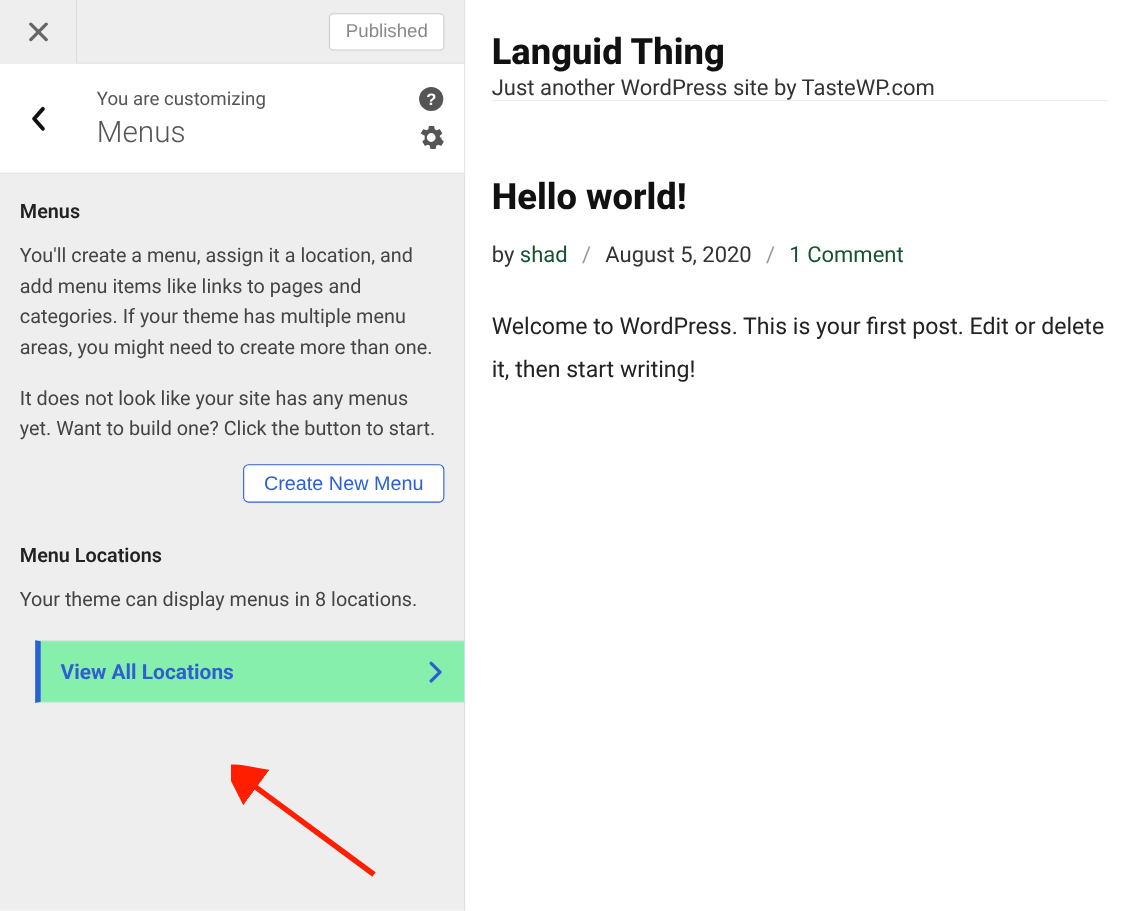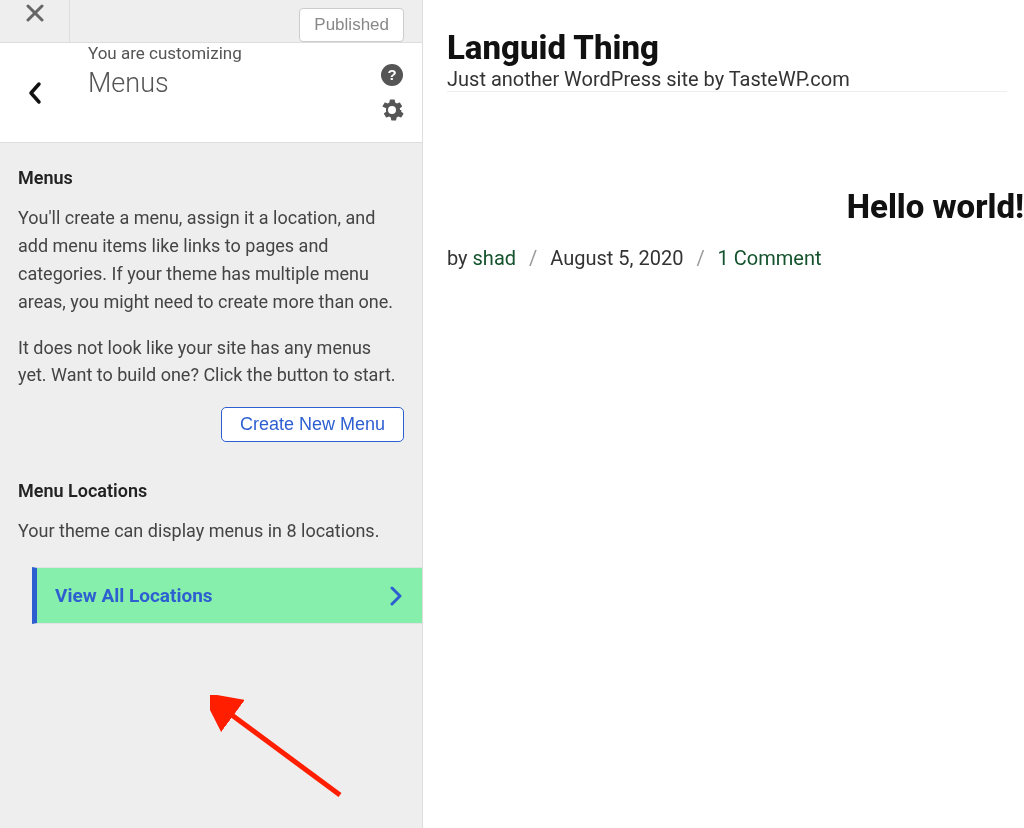--- a/index.html
+++ b/index.html
@@ -13,23 +13,23 @@
     }
     .sidebar {
       width: 423px;
       height: 100%;
       background: #eeeeee;
       border-right: 1px solid #ddd;
       display: flex;
       flex-direction: column;
     }
     .topbar {
-      height: 43px;
-      display: flex;
-      align-items: flex-end;
+      height: 58px;
+      display: flex;
+      align-items: center;
       border-bottom: 1px solid #ddd;
       background: #eeeeee;
     }
     .close-cell {
       width: 70px;
       height: 58px;
       display: flex;
       align-items: center;
       justify-content: center;
       border-right: 1px solid #ddd;
@@ -61,20 +61,21 @@
       width: 70px;
       display: flex;
       align-items: center;
       justify-content: center;
       cursor: pointer;
     }
     .header-main {
       flex: 1;
       display: flex;
       flex-direction: column;
+      justify-content: center;
       padding-left: 18px;
       padding-right: 18px;
       position: relative;
     }
     .header-subtitle {
       font-size: 17px;
       color: #555;
       margin-bottom: 4px;
     }
     .header-title {
@@ -164,23 +165,22 @@
     .site-tag {
       font-size: 20px;
       color: #333;
       border-bottom: 1px solid #eee;
       width: 560px;
     }
     .post-title {
       font-size: 33px;
       font-weight: 800;
       color: #111;
-      margin-top: 95px;
+      margin-top: 68px;
       margin-bottom: 20px;
-      text-align: right;
     }
     .post-meta {
       font-size: 20px;
       color: #333;
       margin-bottom: 36px;
     }
     .post-meta .link { color: #14532d; }
     .post-meta .sep { color: #999; margin: 0 8px; }
     .post-body {
       font-size: 21px;
@@ -261,20 +261,21 @@
   <div class="site-tag">Just another WordPress site by TasteWP.com</div>
 
   <div class="post-title">Hello world!</div>
   <div class="post-meta">
     <span>by </span><span class="link">shad</span>
     <span class="sep">/</span>
     <span>August 5, 2020</span>
     <span class="sep">/</span>
     <span class="link">1 Comment</span>
   </div>
+  <div class="post-body">Welcome to WordPress. This is your first post. Edit or delete it, then start writing!</div>
 </div>
 
 <svg class="arrow-annot" width="150" height="120" viewBox="0 0 150 120">
   <defs>
     <marker id="ah" markerWidth="8" markerHeight="8" refX="2" refY="4" orient="auto">
       <polygon points="0,0 8,4 0,8" fill="#ff1e00"></polygon>
     </marker>
   </defs>
   <line x1="130" y1="100" x2="15" y2="15" stroke="#ff1e00" stroke-width="5" marker-end="url(#ah)"></line>
 </svg>

